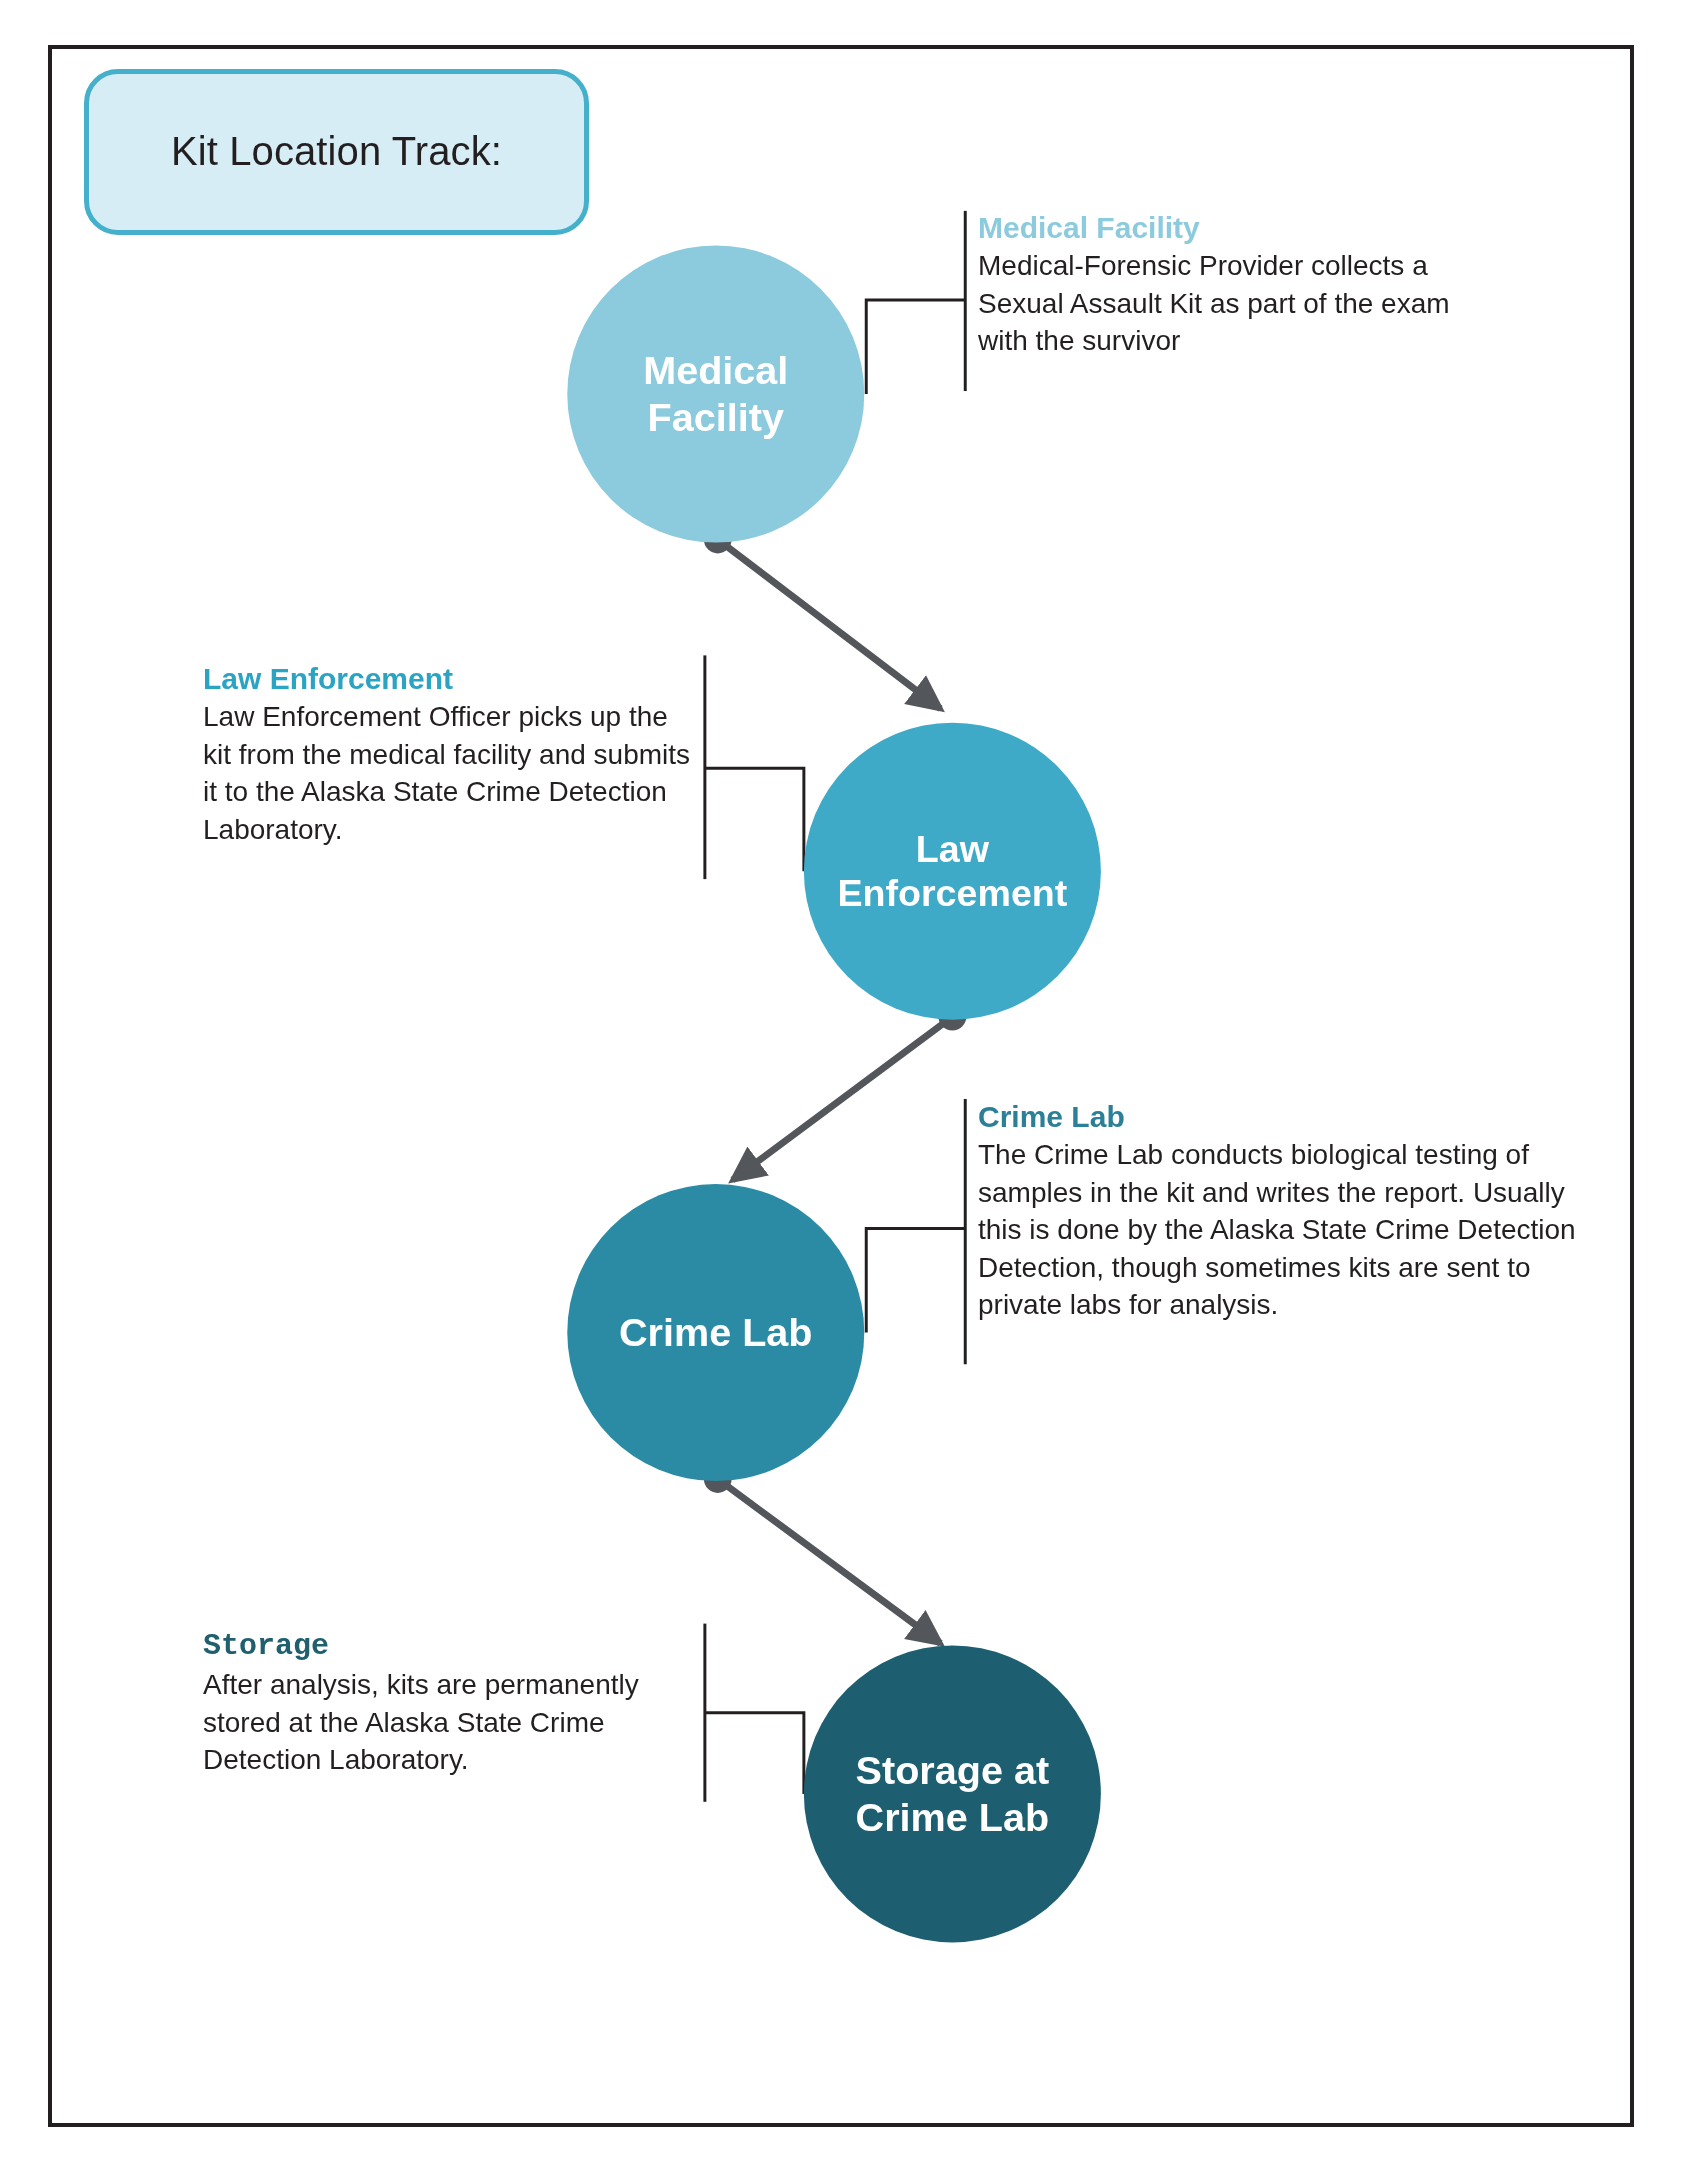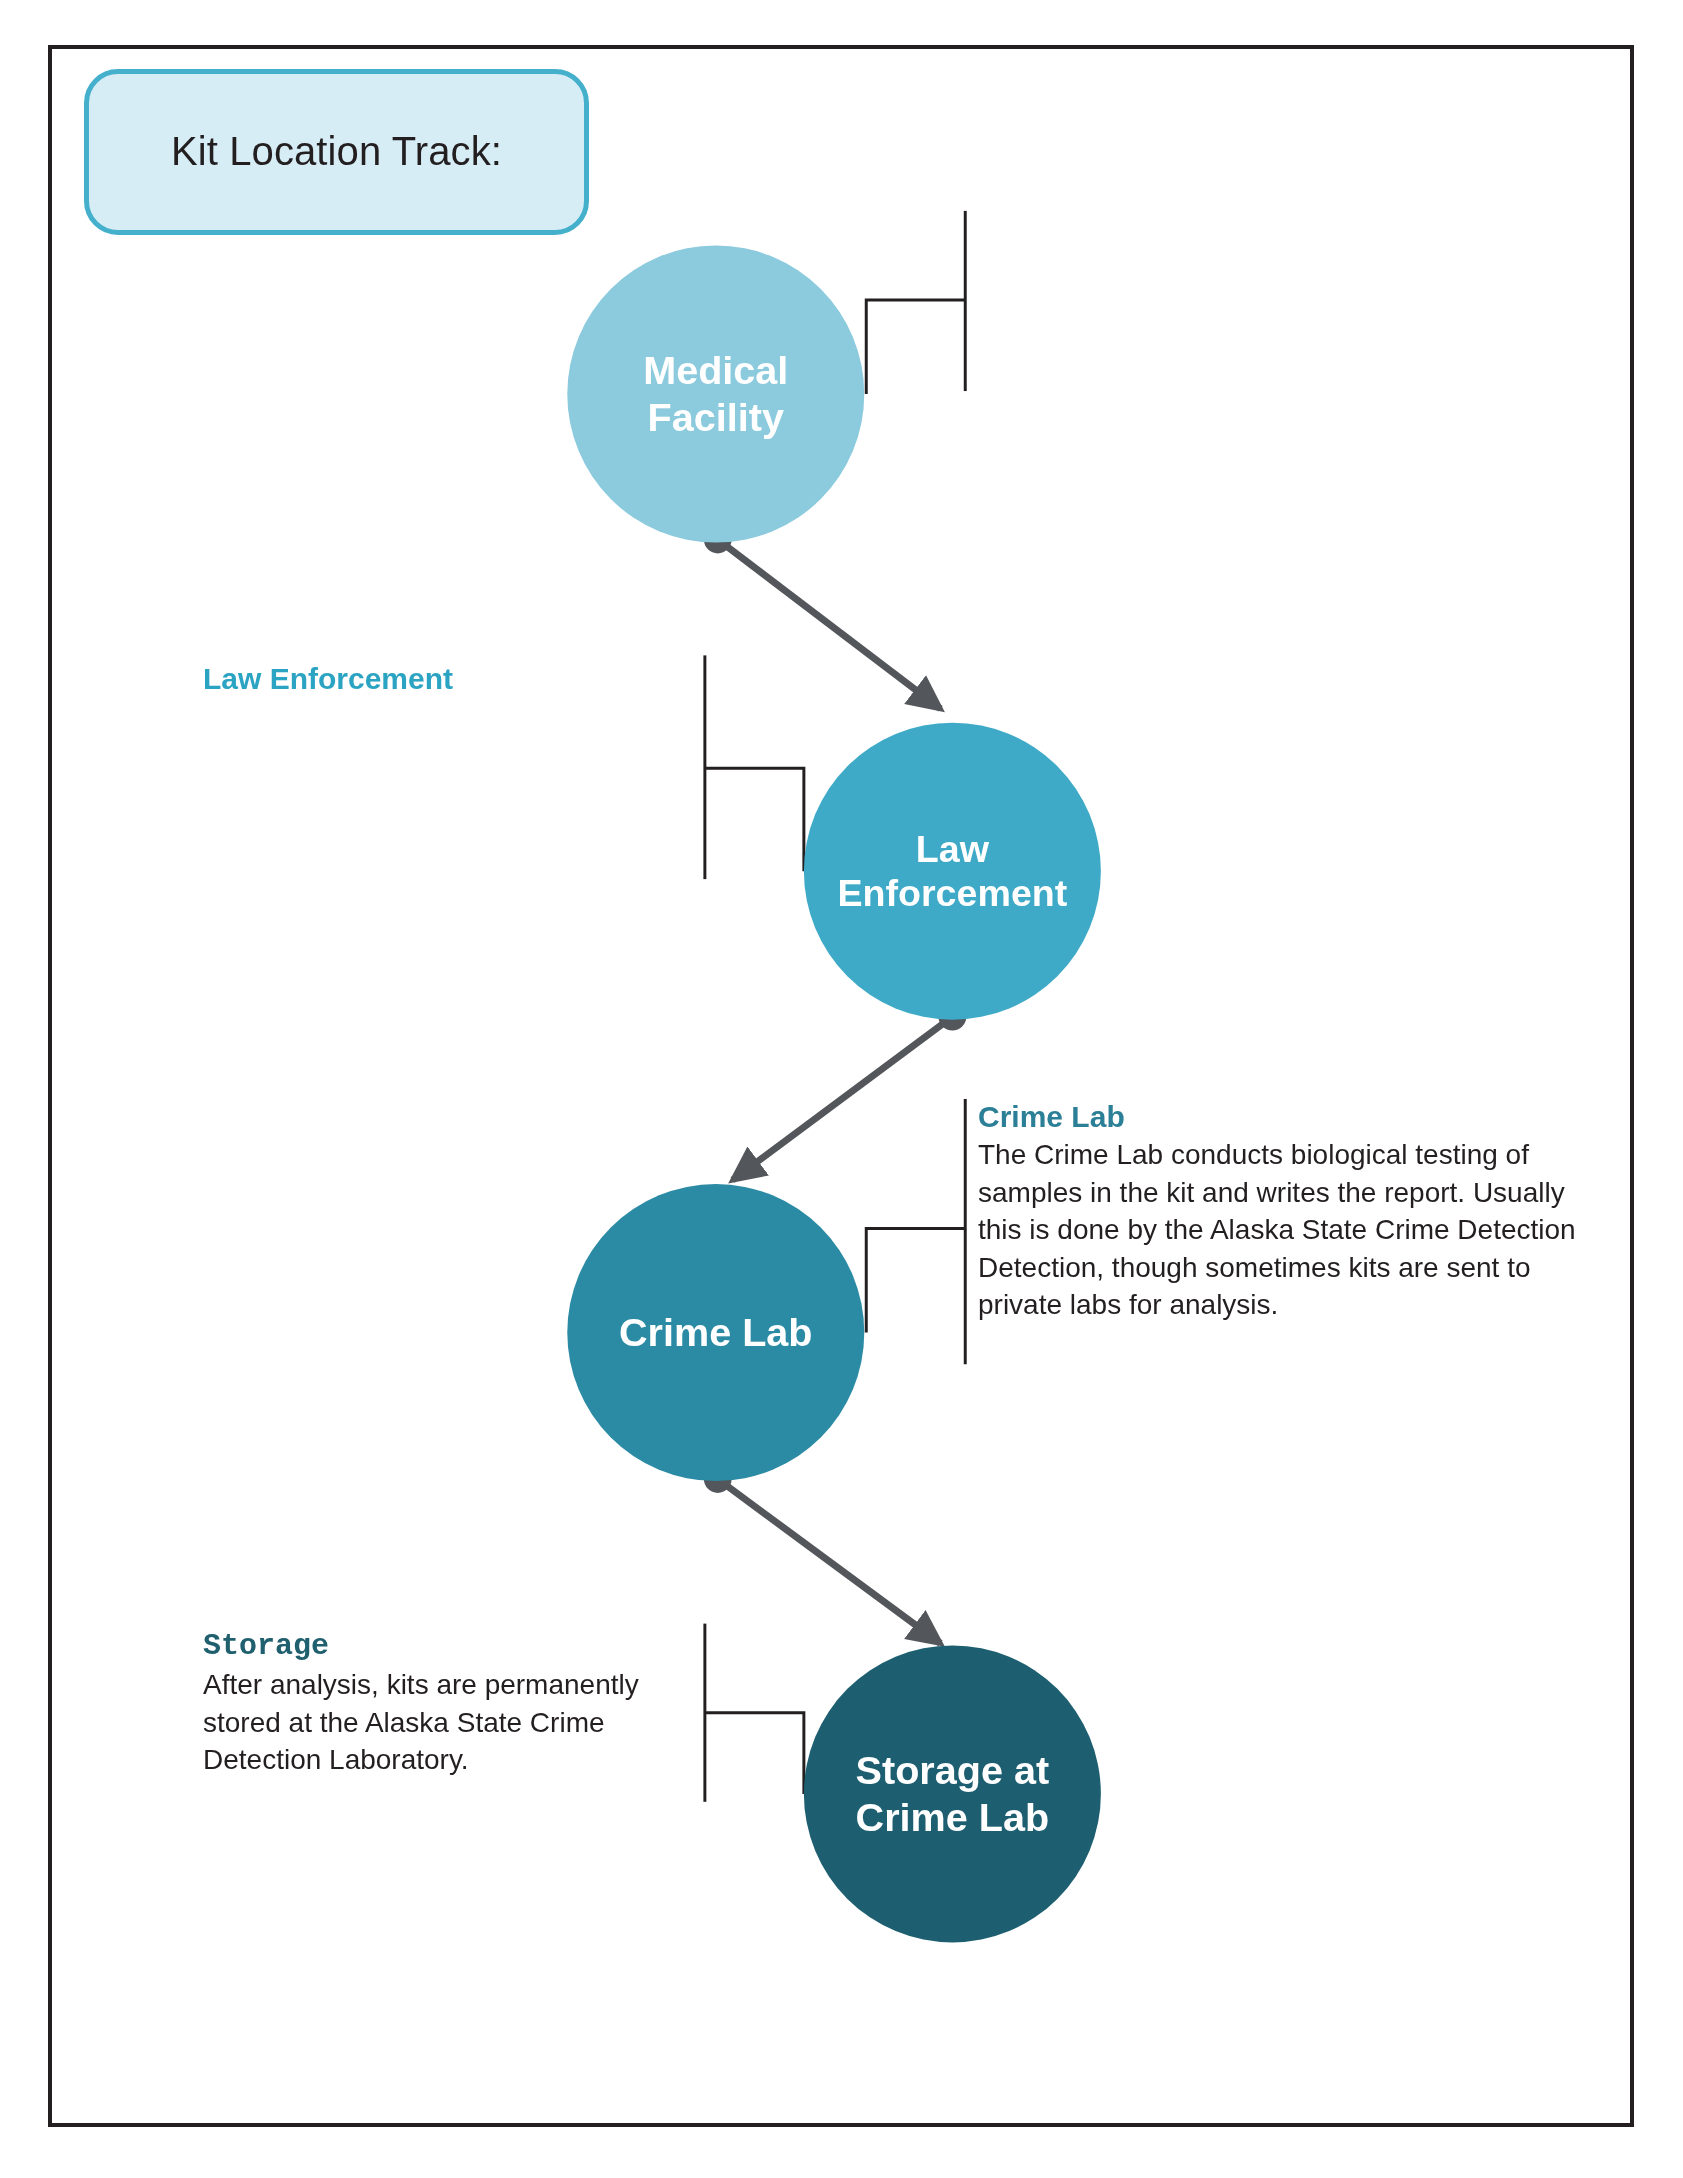--- a/index.html
+++ b/index.html
@@ -172,23 +172,28 @@
           <text x="723" y="1359.6" class="node-label sz-3">Crime Lab</text>
         </g>
         <g>
           <circle cx="962" cy="1812" r="150" fill="#1d5f70"></circle>
           <text x="962" y="1802" class="node-label sz-4">Storage at</text>
           <text x="962" y="1849.2" class="node-label sz-4">Crime Lab</text>
         </g>
       </g>
   </svg>
 
+  <div class="callout right c-right-1">
+    <div class="c-head" style="color: rgb(140, 202, 221);">Medical Facility</div>
+    <div class="c-body">Medical-Forensic Provider collects a Sexual Assault Kit as part of the exam with the survivor</div>
+  </div>
 
   <div class="callout left c-left-2">
     <div class="c-head" style="color: rgb(43, 163, 194);">Law Enforcement</div>
+    <div class="c-body">Law Enforcement Officer picks up the kit from the medical facility and submits it to the Alaska State Crime Detection Laboratory.</div>
   </div>
 
   <div class="callout right c-right-3">
     <div class="c-head" style="color: rgb(43, 127, 150);">Crime Lab</div>
     <div class="c-body">The Crime Lab conducts biological testing of samples in the kit and writes the report. Usually this is done by the Alaska State Crime Detection Detection, though sometimes kits are sent to private labs for analysis.</div>
   </div>
 
   <div class="callout left c-left-4">
     <div class="c-head" style="color: rgb(31, 95, 110); font-family: Liberation Mono, monospace;">Storage</div>
     <div class="c-body">After analysis, kits are permanently stored at the Alaska State Crime Detection Laboratory.</div>

